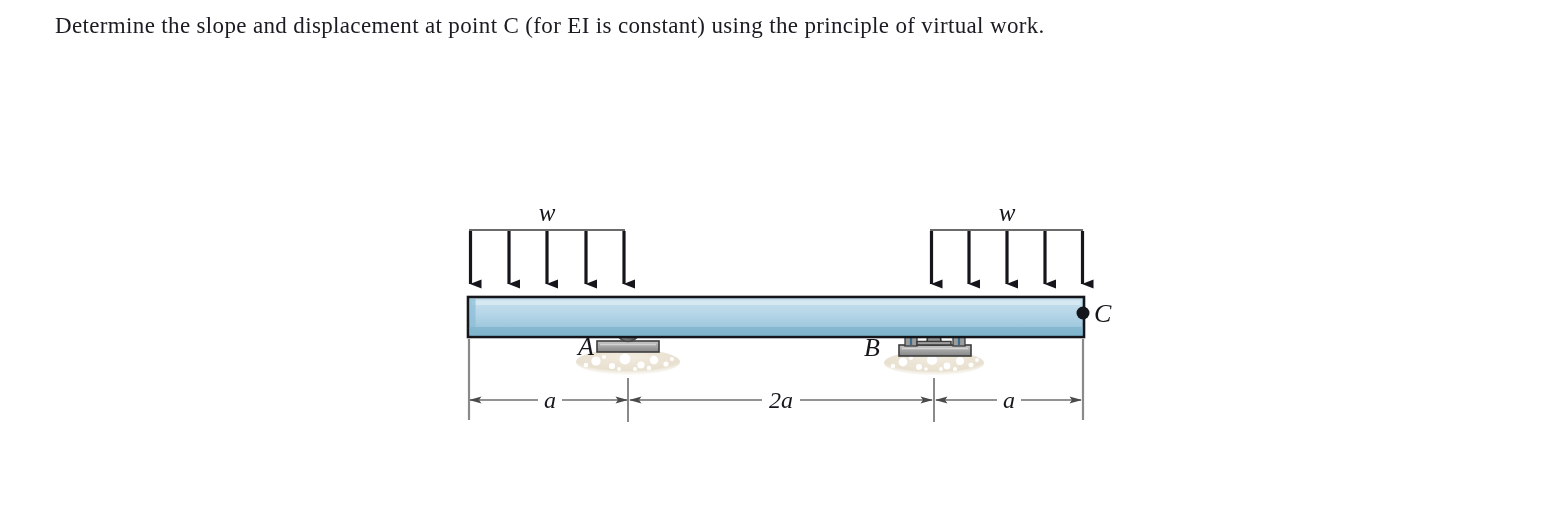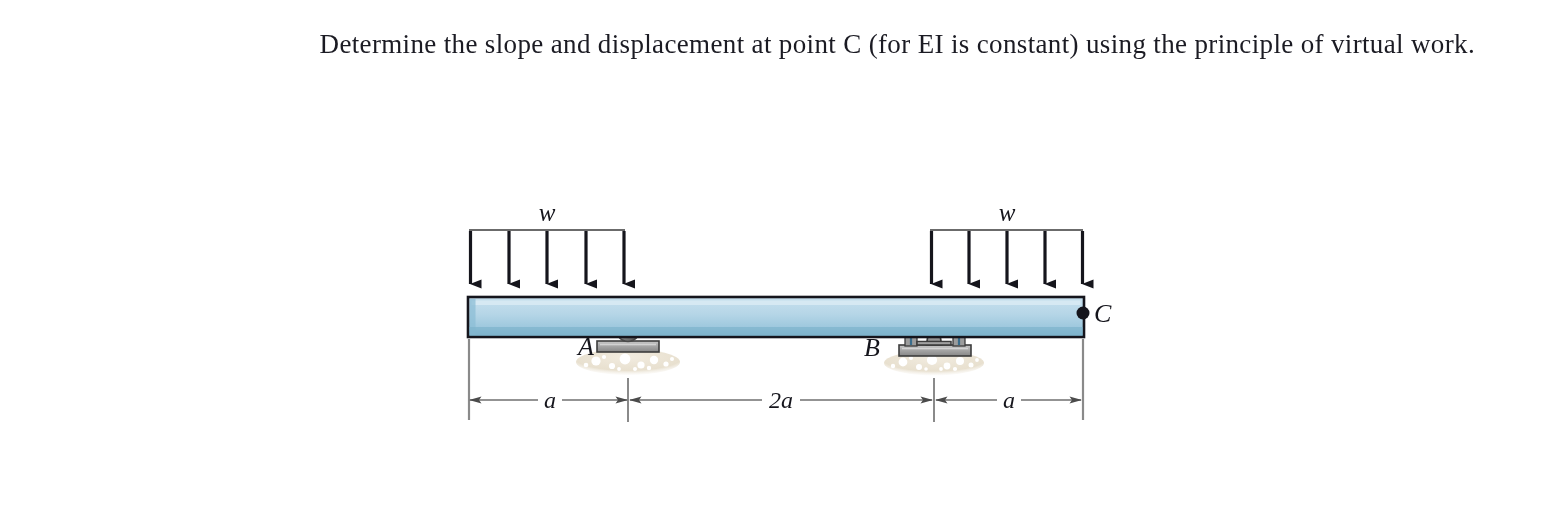--- a/index.html
+++ b/index.html
@@ -10,29 +10,28 @@
   body {
     width: 1555px;
     height: 507px;
     position: relative;
     overflow: hidden;
     font-family: "Liberation Serif", "DejaVu Serif", serif;
   }
   #problem-statement {
     position: absolute;
     left: 55px;
-    top: 28px;
+    top: 12px;
     width: 1420px;
     font-family: "Liberation Serif", "DejaVu Serif", serif;
-    font-size: 27px;
+    font-size: 23px;
     line-height: 1.25;
     color: #1b1b23;
     letter-spacing: 0.35px;
     white-space: nowrap;
-    text-align: right;
   }
   #figure-wrap {
     position: absolute;
     left: 0;
     top: 0;
     width: 1555px;
     height: 507px;
   }
   #beam-figure {
     position: absolute;

